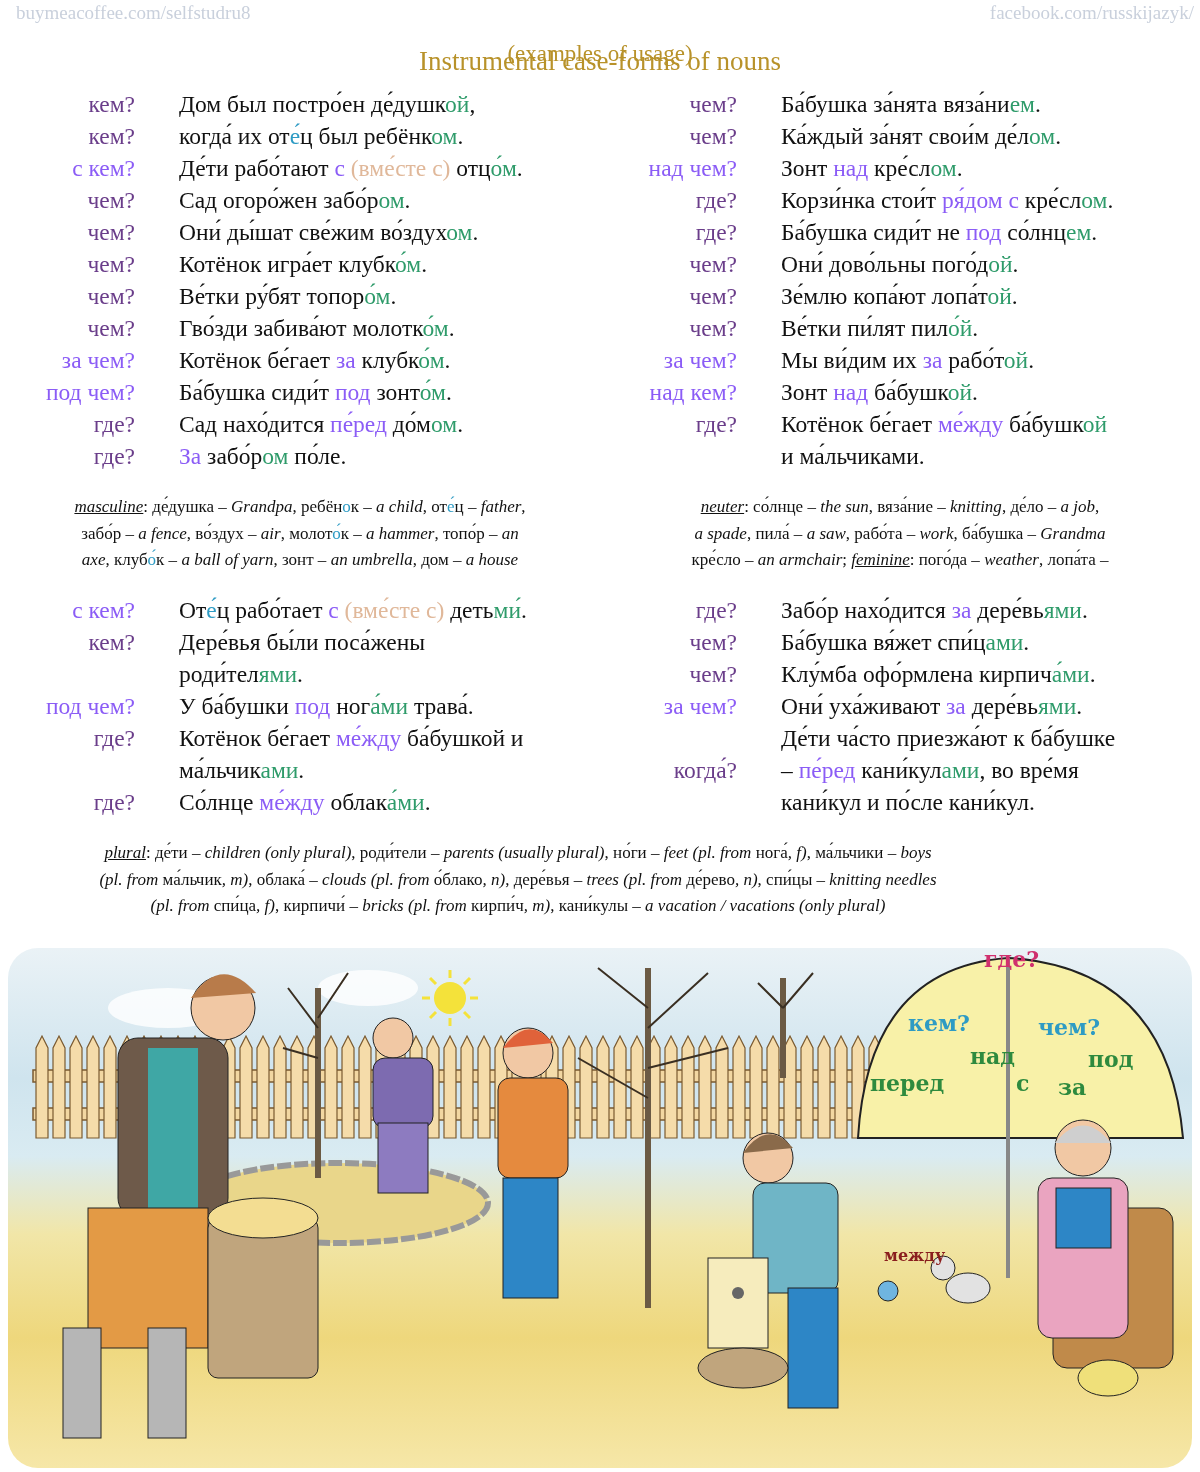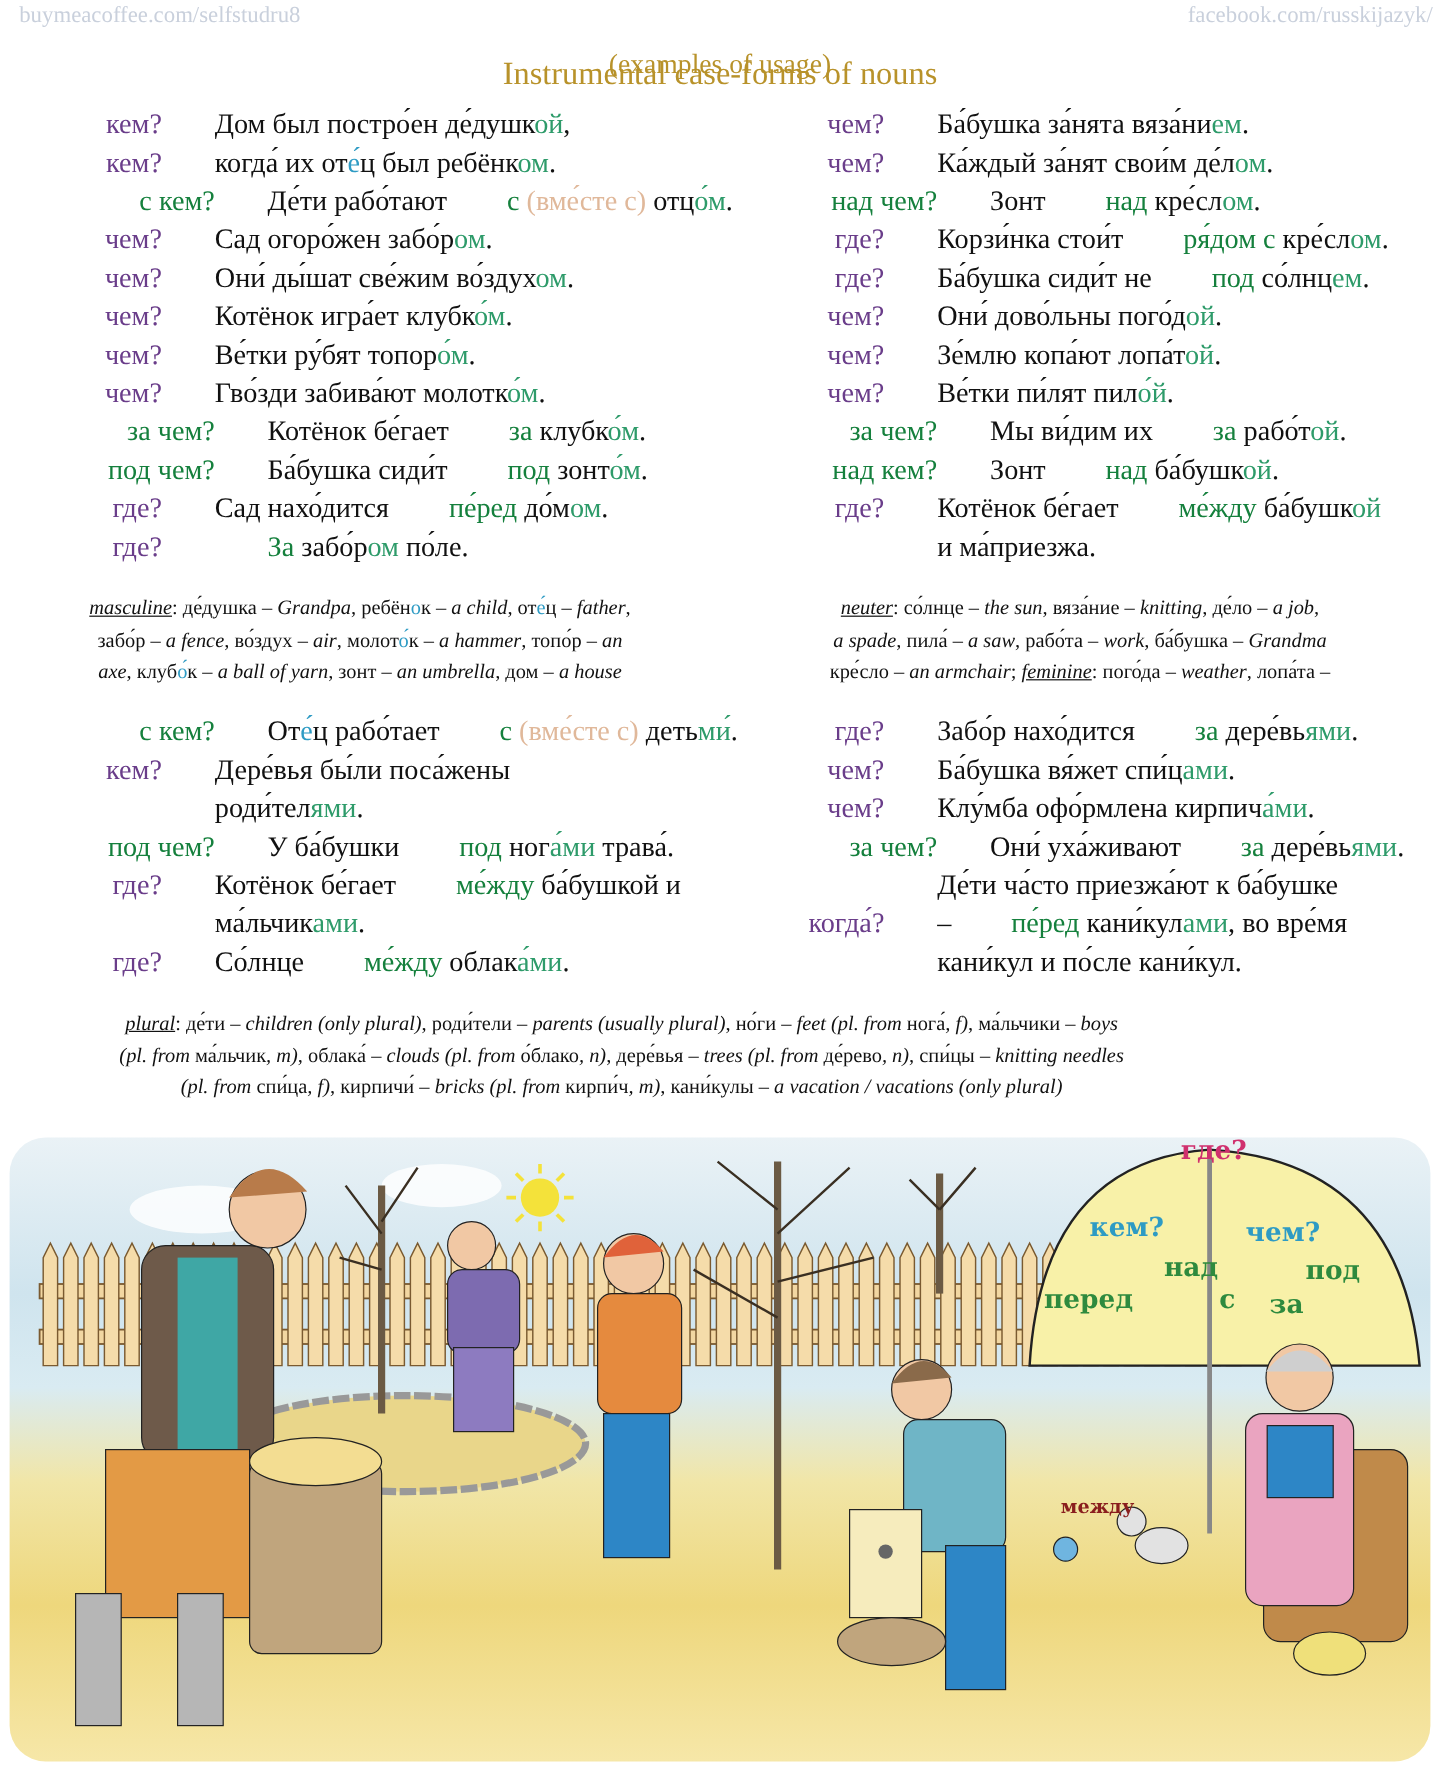--- a/index.html
+++ b/index.html
@@ -7,21 +7,21 @@
   .wm{position:absolute;top:2px;font-size:19px;color:#c9d0dc;}
   .wm.left{left:16px;}
   .wm.right{right:6px;}
   .title{position:absolute;top:6px;left:0;width:1200px;text-align:center;color:#b8922a;font-size:27px;line-height:31px;margin-top:40px;}
   .subtitle{position:absolute;top:40px;left:0;width:1200px;text-align:center;color:#b8922a;font-size:23px;line-height:28px;}
   .block{position:absolute;font-size:23.5px;line-height:32px;}
   .row{display:flex;}
   .q{width:135px;text-align:right;color:#6a3d8a;flex:none;}
   .s{margin-left:44px;white-space:nowrap;}
   .c-end{color:#2e9b6a;}
-  .c-prep{color:#15803d;padding-left:44px;}
+  .c-prep{color:#8b5cf6;}
   .c-opt{color:#e0b89a;}
   .c-vow{color:#2e9bc4;}
   .gloss{position:absolute;font-size:17px;line-height:26.5px;text-align:center;}
   .gloss i{}
   .gloss u{font-style:italic;}
   .illus{position:absolute;left:8px;top:948px;width:1184px;height:520px;border-radius:30px;overflow:hidden;
     background:linear-gradient(#eaf2f6 0%,#cfe4ee 25%,#d9ebf2 40%,#f1e6a8 55%,#eed77c 75%,#f6e7a8 100%);}
   .umb-word{position:absolute;font-family:"DejaVu Serif",serif;font-weight:bold;}
 </style>
 </head>
@@ -122,21 +122,21 @@
     <div class="row">
       <span class="q c-prep">над кем?</span>
       <span class="s"><span>Зонт </span><span class="c-prep">над</span><span> ба́бушк</span><span class="c-end">ой</span><span>.</span></span>
     </div>
     <div class="row">
       <span class="q">где?</span>
       <span class="s"><span>Котёнок бе́гает </span><span class="c-prep">ме́жду</span><span> ба́бушк</span><span class="c-end">ой</span></span>
     </div>
     <div class="row">
       <span class="q"></span>
-      <span class="s"><span>и ма́приезжа.</span></span>
+      <span class="s"><span>и ма́льчиками.</span></span>
     </div>
   </div>
 
 <div class="gloss" style="left:0;top:494px;width:600px;">
     <div><u>masculine</u><span>: де́душка – </span><i>Grandpa</i><span>, ребён</span><span class="c-vow">о</span><span>к – </span><i>a child</i><span>, от</span><span class="c-vow">е́</span><span>ц – </span><i>father</i><span>,</span></div>
     <div><span>забо́р – </span><i>a fence</i><span>, во́здух – </span><i>air</i><span>, молот</span><span class="c-vow">о́</span><span>к – </span><i>a hammer</i><span>, топо́р – </span><i>an</i></div>
     <div><i>axe</i><span>, клуб</span><span class="c-vow">о́</span><span>к – </span><i>a ball of yarn</i><span>, зонт – </span><i>an umbrella</i><span>, дом – </span><i>a house</i></div>
   </div>
 <div class="gloss" style="left:600px;top:494px;width:600px;text-align:center;">
     <div><u>neuter</u><span>: со́лнце – </span><i>the sun</i><span>, вяза́ние – </span><i>knitting</i><span>, де́ло – </span><i>a job</i><span>,</span></div>

